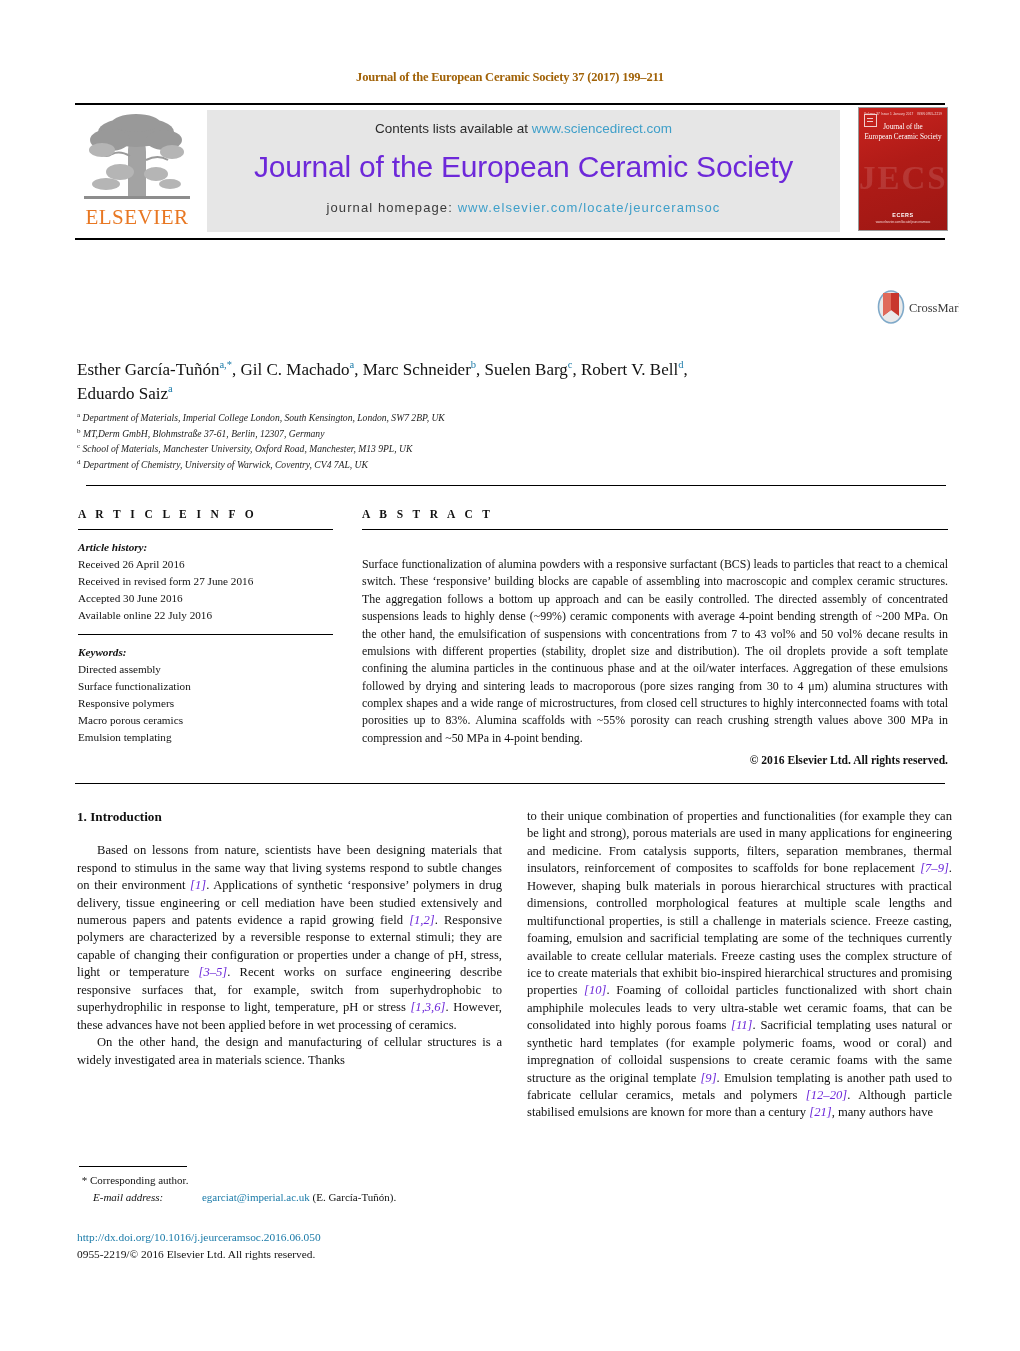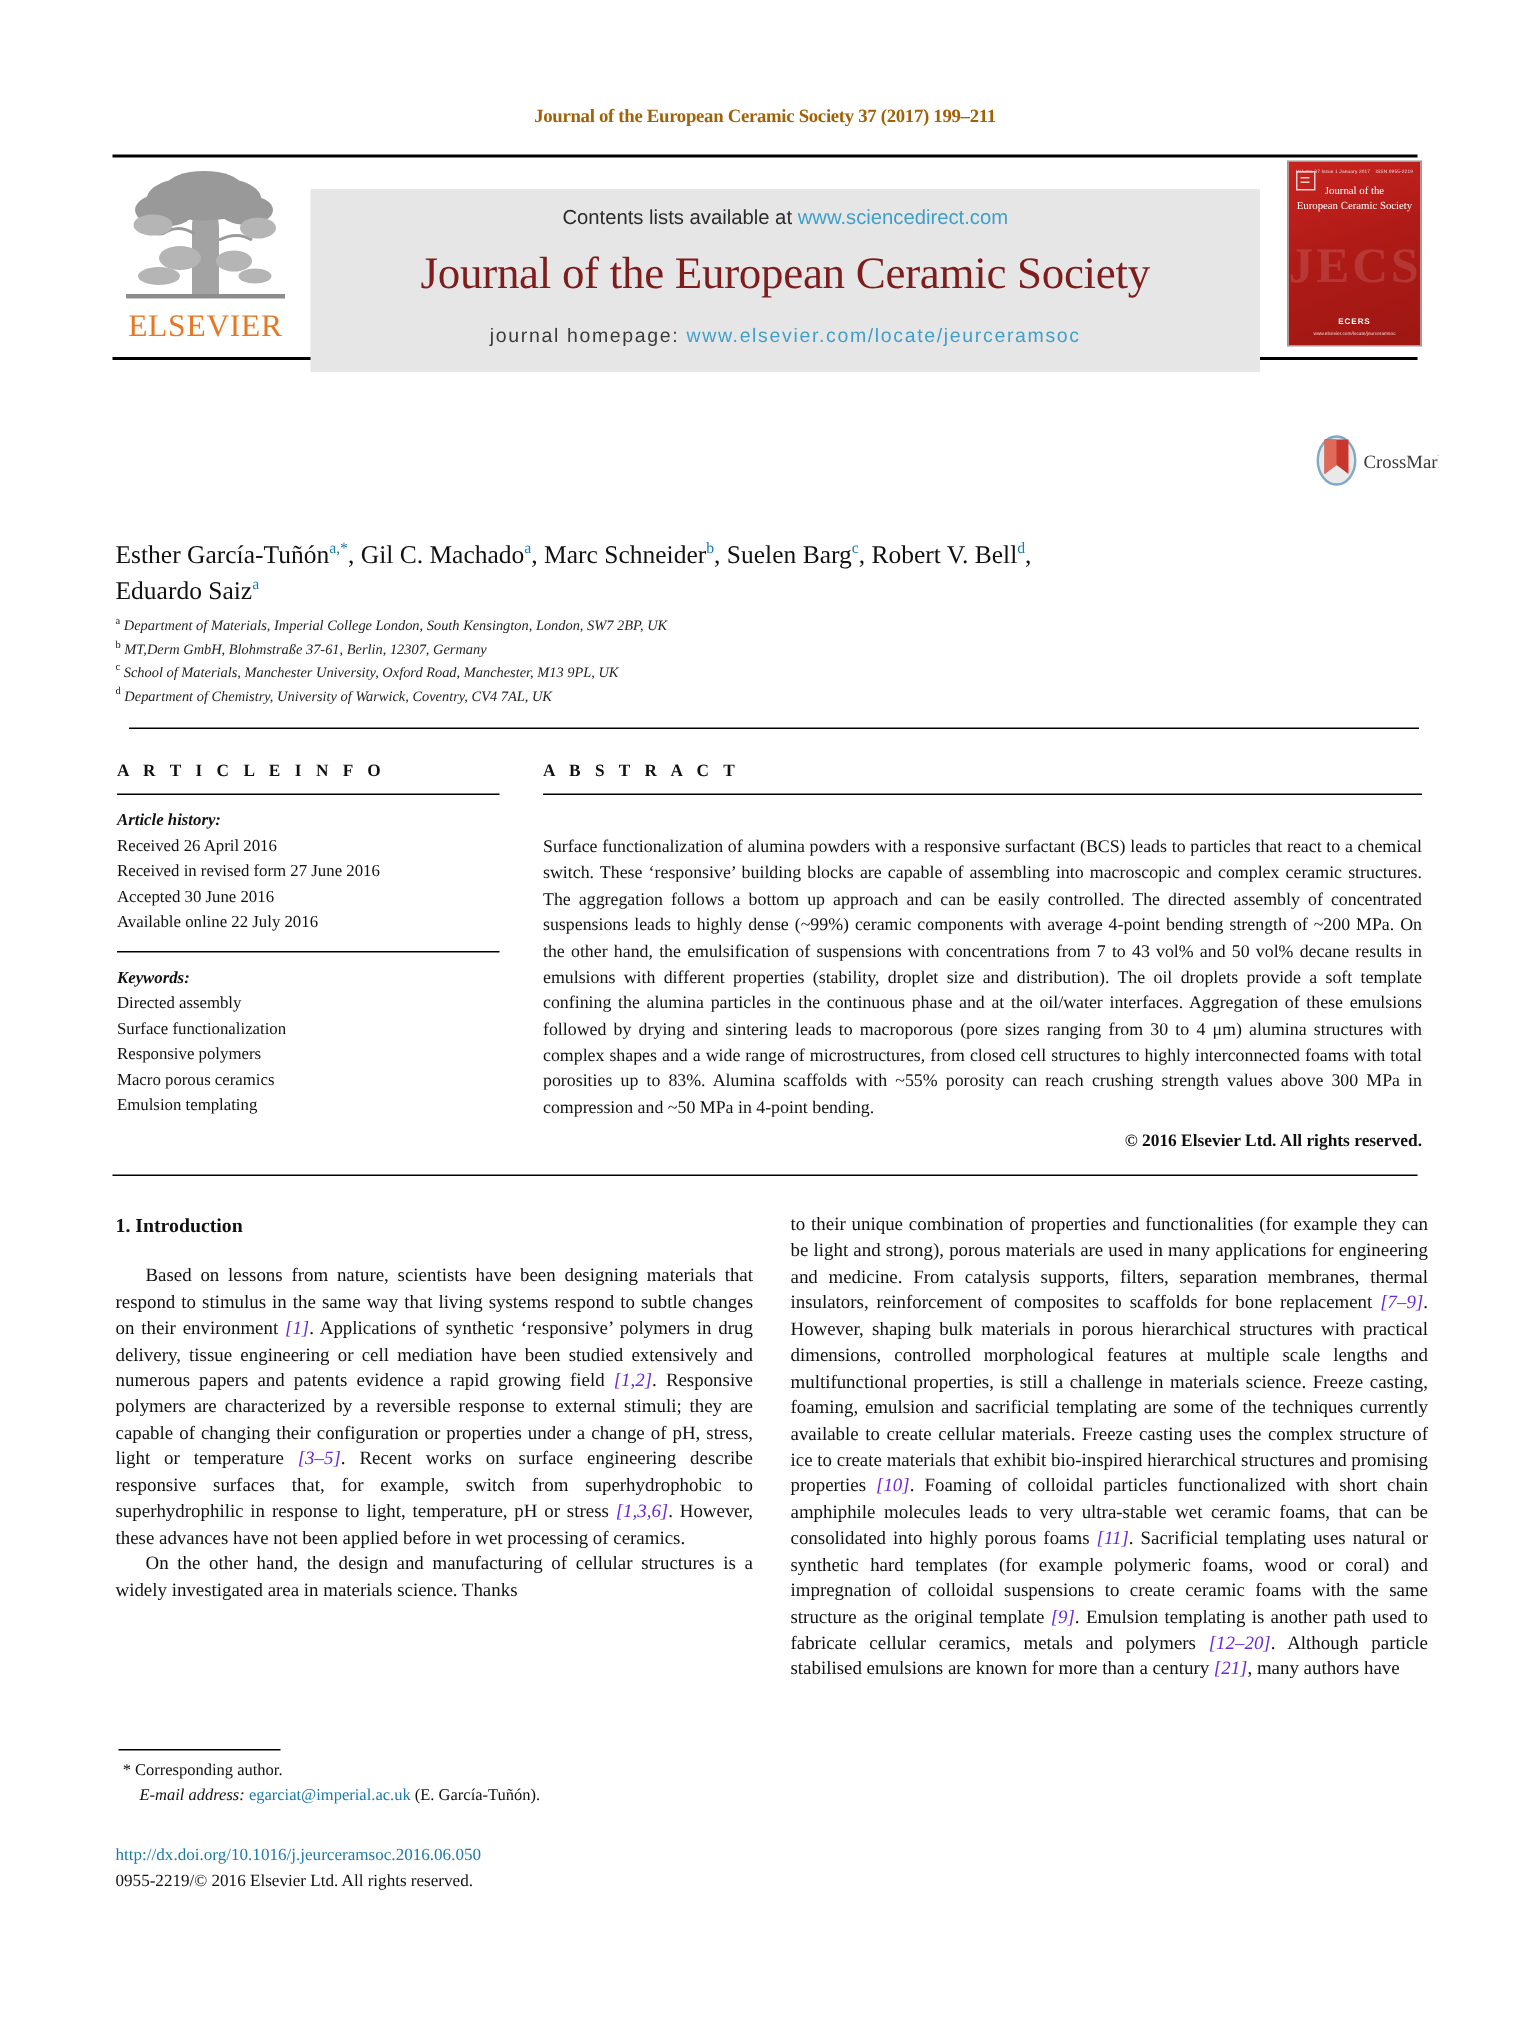--- a/index.html
+++ b/index.html
@@ -62,41 +62,41 @@
     font-size: 21px;
     letter-spacing: 0.5px;
     color: #e87722;
     line-height: 1;
     margin-top: 1px;
   }
 
   .grey-band {
     position: absolute;
     left: 207px;
-    top: 126px;
+    top: 110px;
     width: 633px;
     height: 122px;
     background: #e6e6e6;
     text-align: center;
   }
   .contents-line {
     margin-top: 11px;
     font-family: "Liberation Sans", sans-serif;
     font-size: 13.5px;
     color: #2b2b2b;
   }
   .contents-line a, .homepage-line a {
     color: #3f9fc9;
     text-decoration: none;
   }
   .journal-title-big {
     margin-top: 14px;
-    font-family: Liberation Serif, serif;
+    font-family: Liberation Sans, sans-serif;
     font-size: 30px;
-    color: #7f1d1d;
+    color: #6d28d9;
     letter-spacing: -0.2px;
   }
   .homepage-line {
     margin-top: 16px;
     font-family: "Liberation Sans", sans-serif;
     font-size: 13px;
     letter-spacing: 1.1px;
     color: #3a3a3a;
   }
 
@@ -329,21 +329,21 @@
     position: absolute;
     left: 79px;
     top: 1172px;
     width: 420px;
     font-family: "Liberation Serif", serif;
     font-size: 11px;
     line-height: 1.5;
     color: #111;
   }
   .footnote .em { font-style: italic; }
-  .footnote a { color: #1a7aa8; text-decoration: none; }
+  .footnote a { color: #1a7aa8; text-decoration: none; margin-left: 36px; }
 
   .footer {
     position: absolute;
     left: 77px;
     top: 1229px;
     width: 430px;
     font-family: "Liberation Serif", serif;
     font-size: 11.4px;
     line-height: 1.5;
   }

